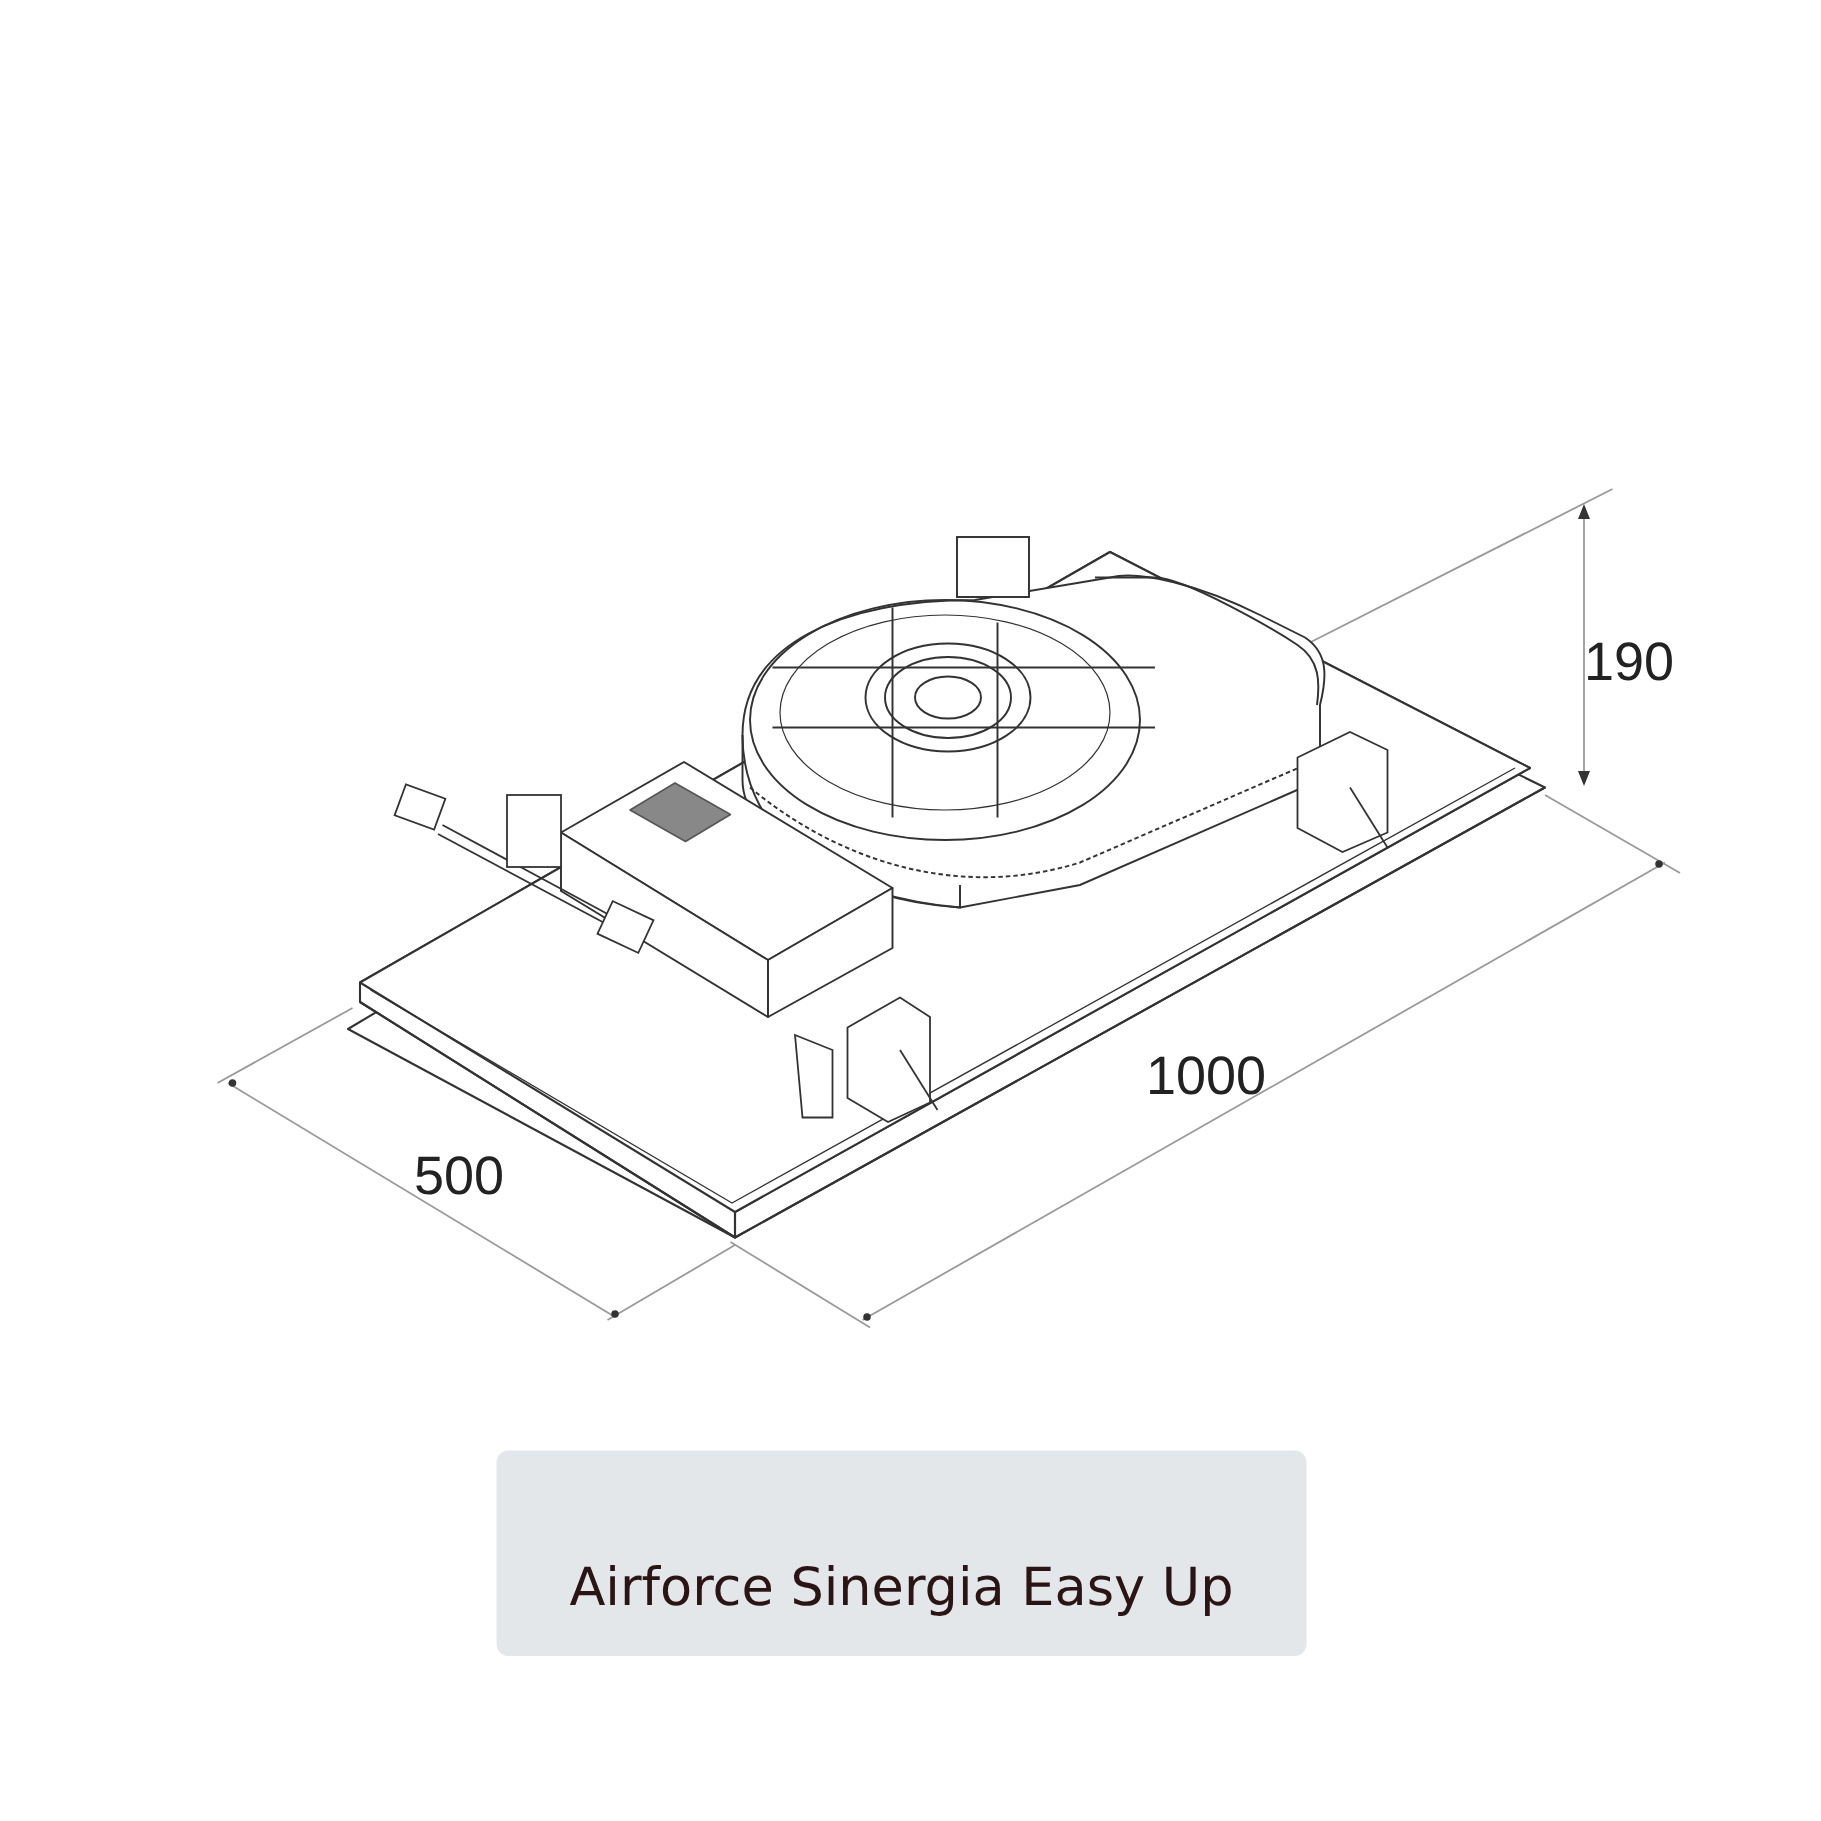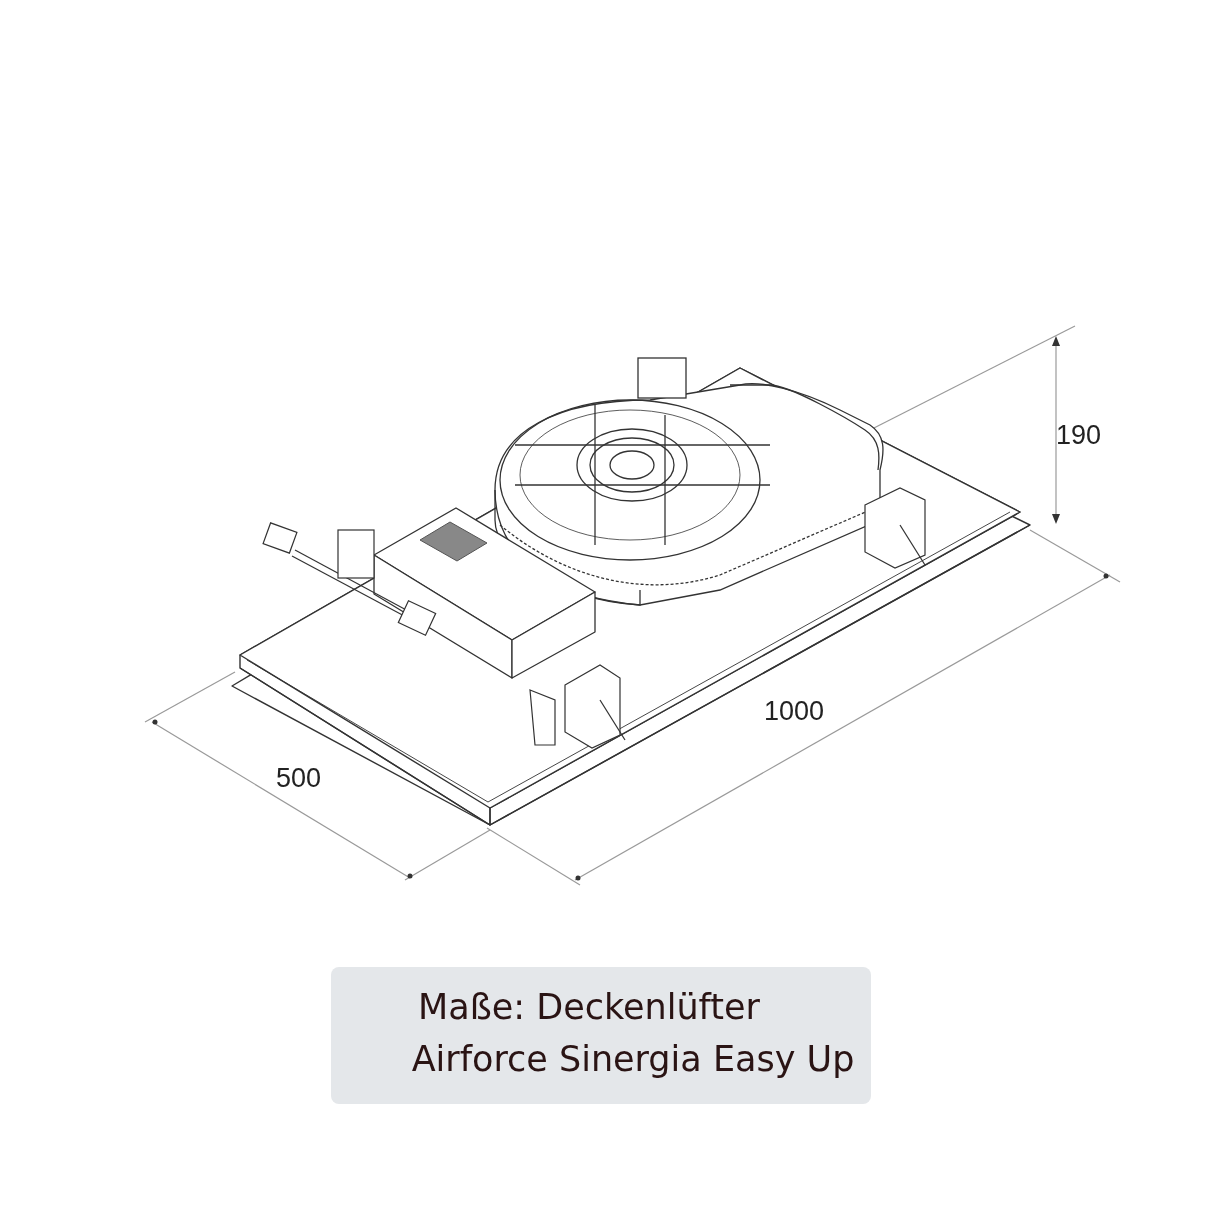--- a/index.html
+++ b/index.html
@@ -1,25 +1,25 @@
 <!DOCTYPE html>
 <html><head>
 <meta charset="utf-8">
 <style>
   html, body { margin:0; padding:0; background:#ffffff; }
   body { width:1214px; height:1214px; position:relative; overflow:hidden; font-family:"DejaVu Sans", sans-serif; }
   #drawing { position:absolute; left:0; top:0; width:1214px; height:1214px; }
-  .dim-label { position:absolute; font-family:"Liberation Sans", sans-serif; font-size:27px; color:#222222; letter-spacing:0px; }
+  .dim-label { position:absolute; font-family:"Liberation Sans", sans-serif; font-size:36px; color:#222222; letter-spacing:0px; }
   #dim-height { left:1056px; top:420px; }
   #dim-length { left:764px; top:696px; }
   #dim-width { left:276px; top:747px;margin-top:16px; }
   #caption { position:absolute; left:331px; top:967px; width:540px; height:137px; background:#e4e7ea; border-radius:8px; }
   #caption .line { position:absolute; width:100%; text-align:center; font-family:"DejaVu Sans", sans-serif; font-size:35px; color:#2a1414; }
   #caption .l1 { top:20px; left:-12px; }
-  #caption .l2 { top:72px; left:0px;padding-left:32px; }
+  #caption .l2 { top:72px; left:0px; }
 </style>
 </head>
 <body>
 
 <svg id="drawing" viewBox="0 0 1214 1214" xmlns="http://www.w3.org/2000/svg">
 
   <g stroke="#9a9a9a" stroke-width="1.2" fill="none">
 
     <line x1="1056" y1="340" x2="1056" y2="520"></line>
     <line x1="870" y1="430" x2="1075" y2="326"></line>
@@ -91,15 +91,14 @@
     <polygon points="865,505 900,488 925,500 925,555 895,568 865,552"></polygon>
     <line x1="900" y1="525" x2="925" y2="565"></line>
   </g>
 </svg>
 
 <div class="dim-label" id="dim-height">190</div>
 <div class="dim-label" id="dim-length">1000</div>
 <div class="dim-label" id="dim-width">500</div>
 
 <div id="caption">
-  <div class="line l1">Maße: Deckenlüfter</div>
   <div class="line l2">Airforce Sinergia Easy Up</div>
 </div>
 
 </body></html>

